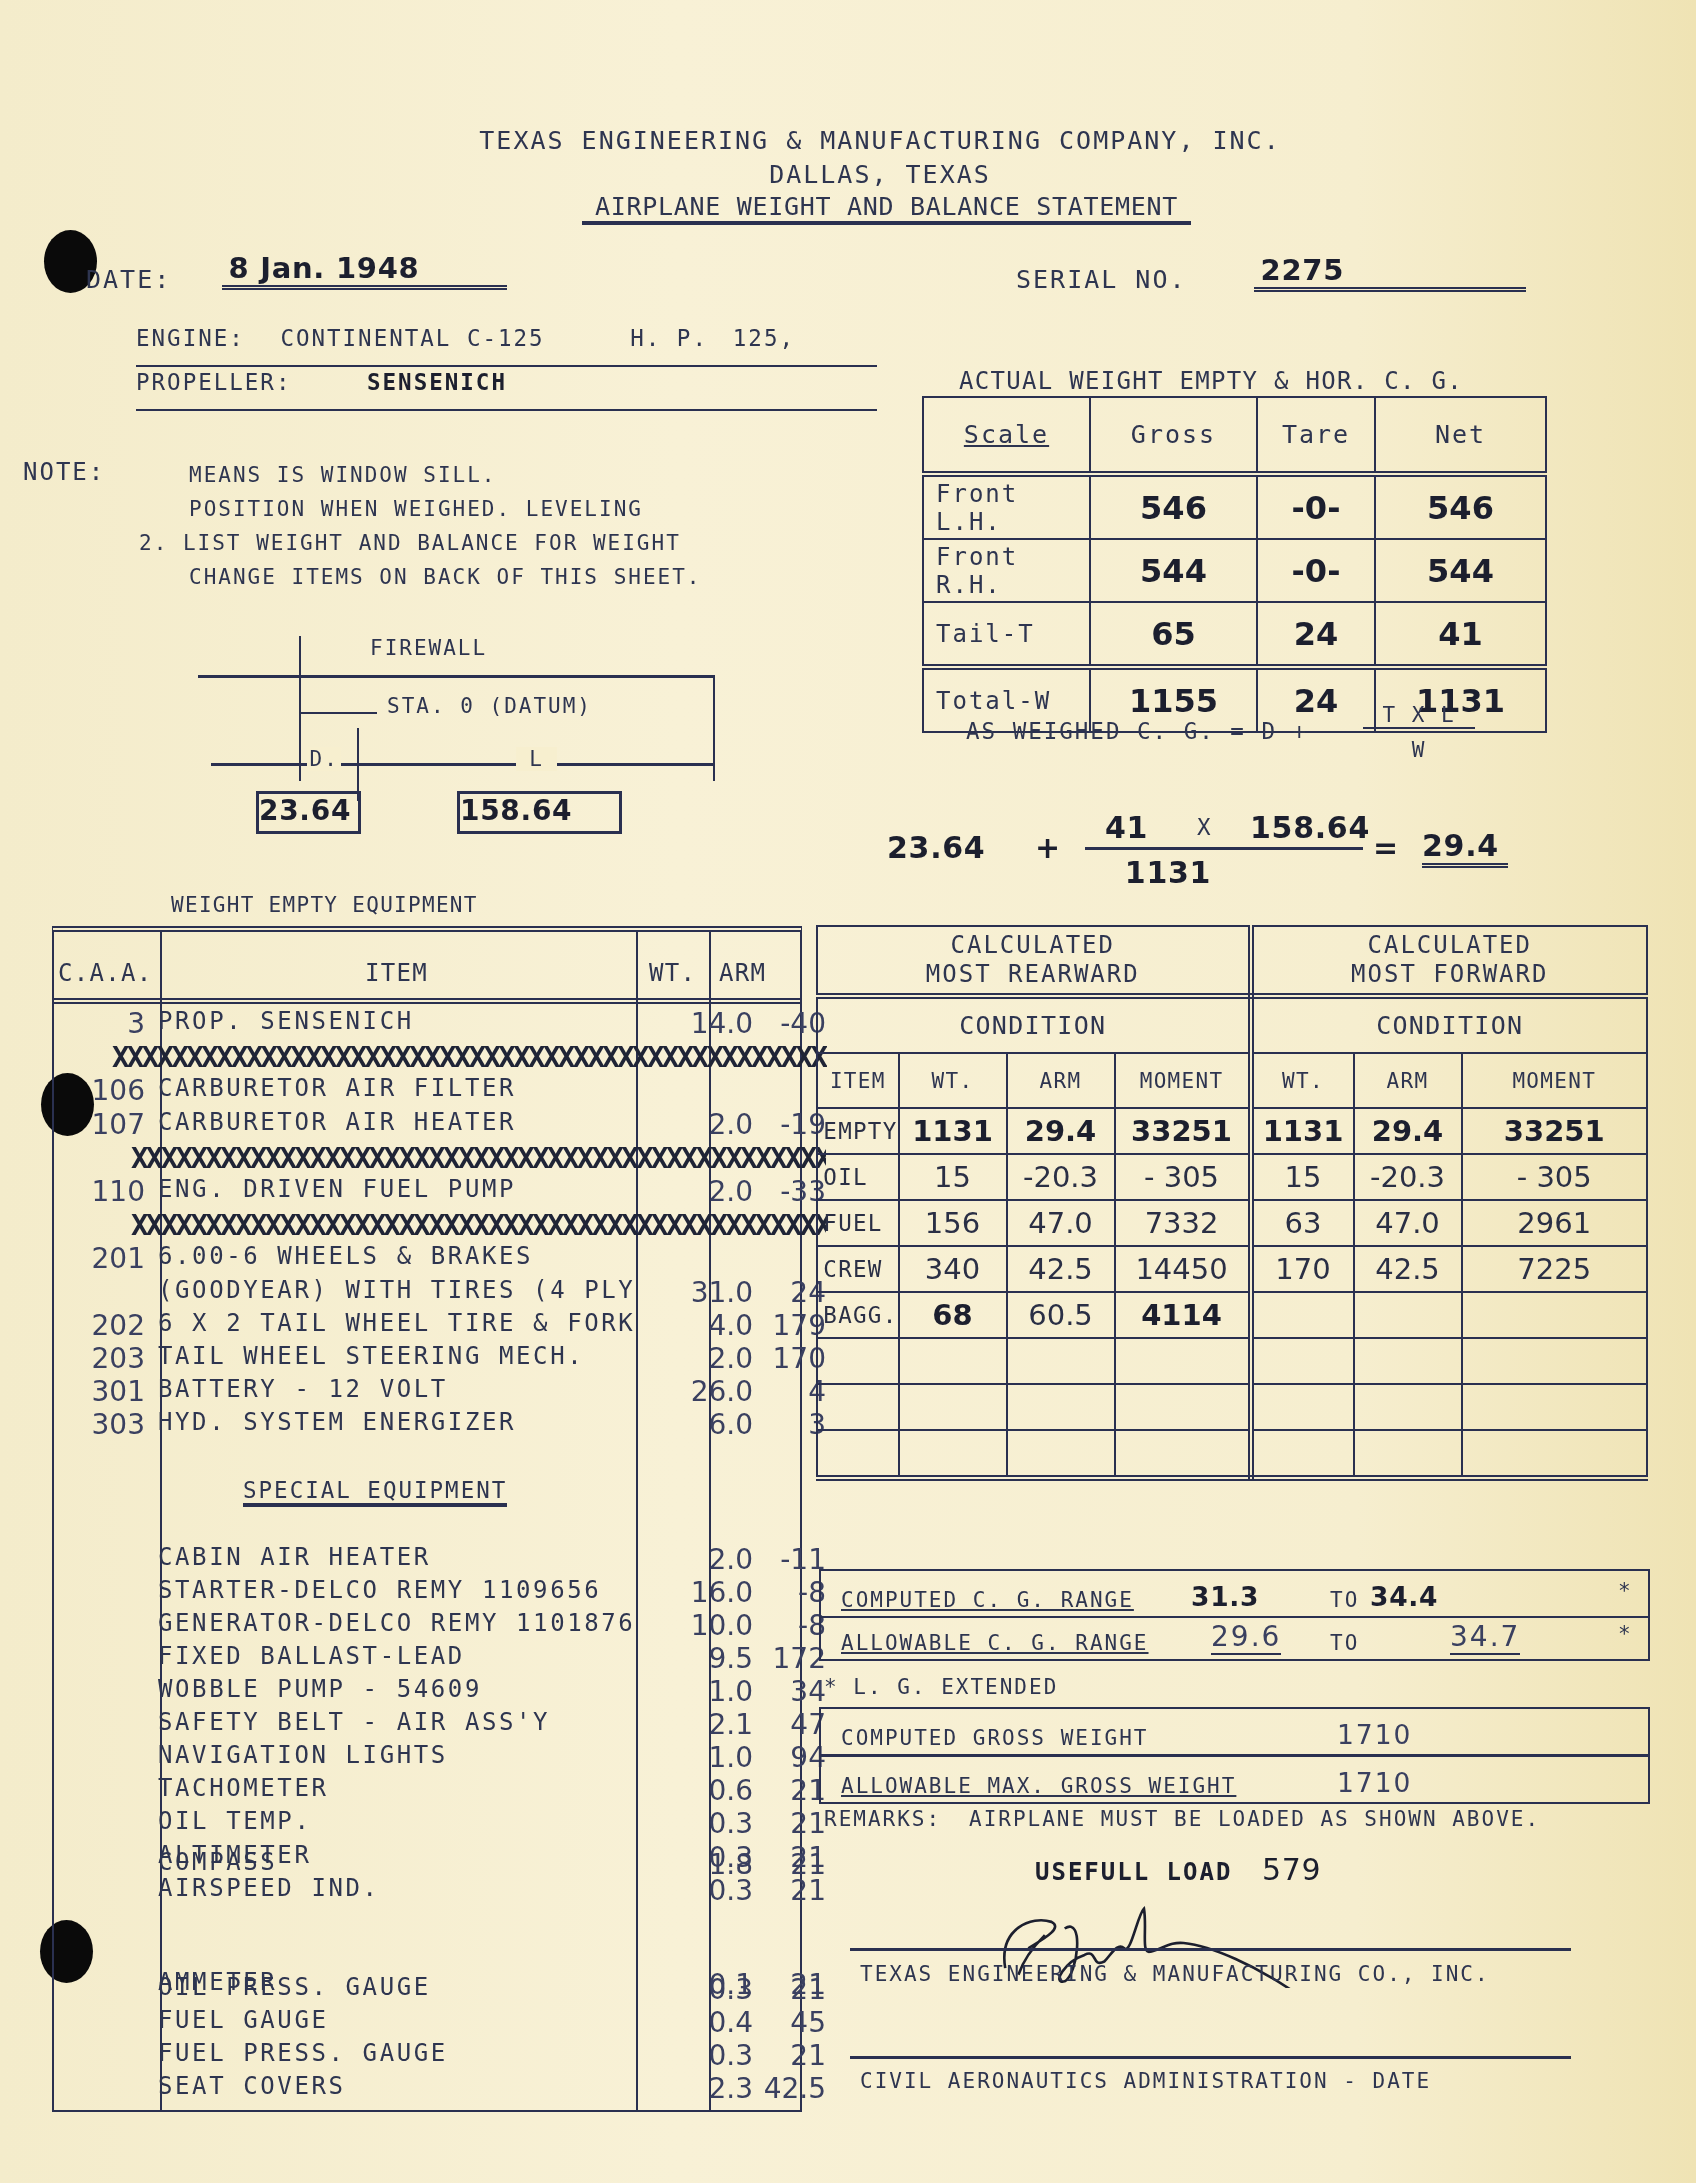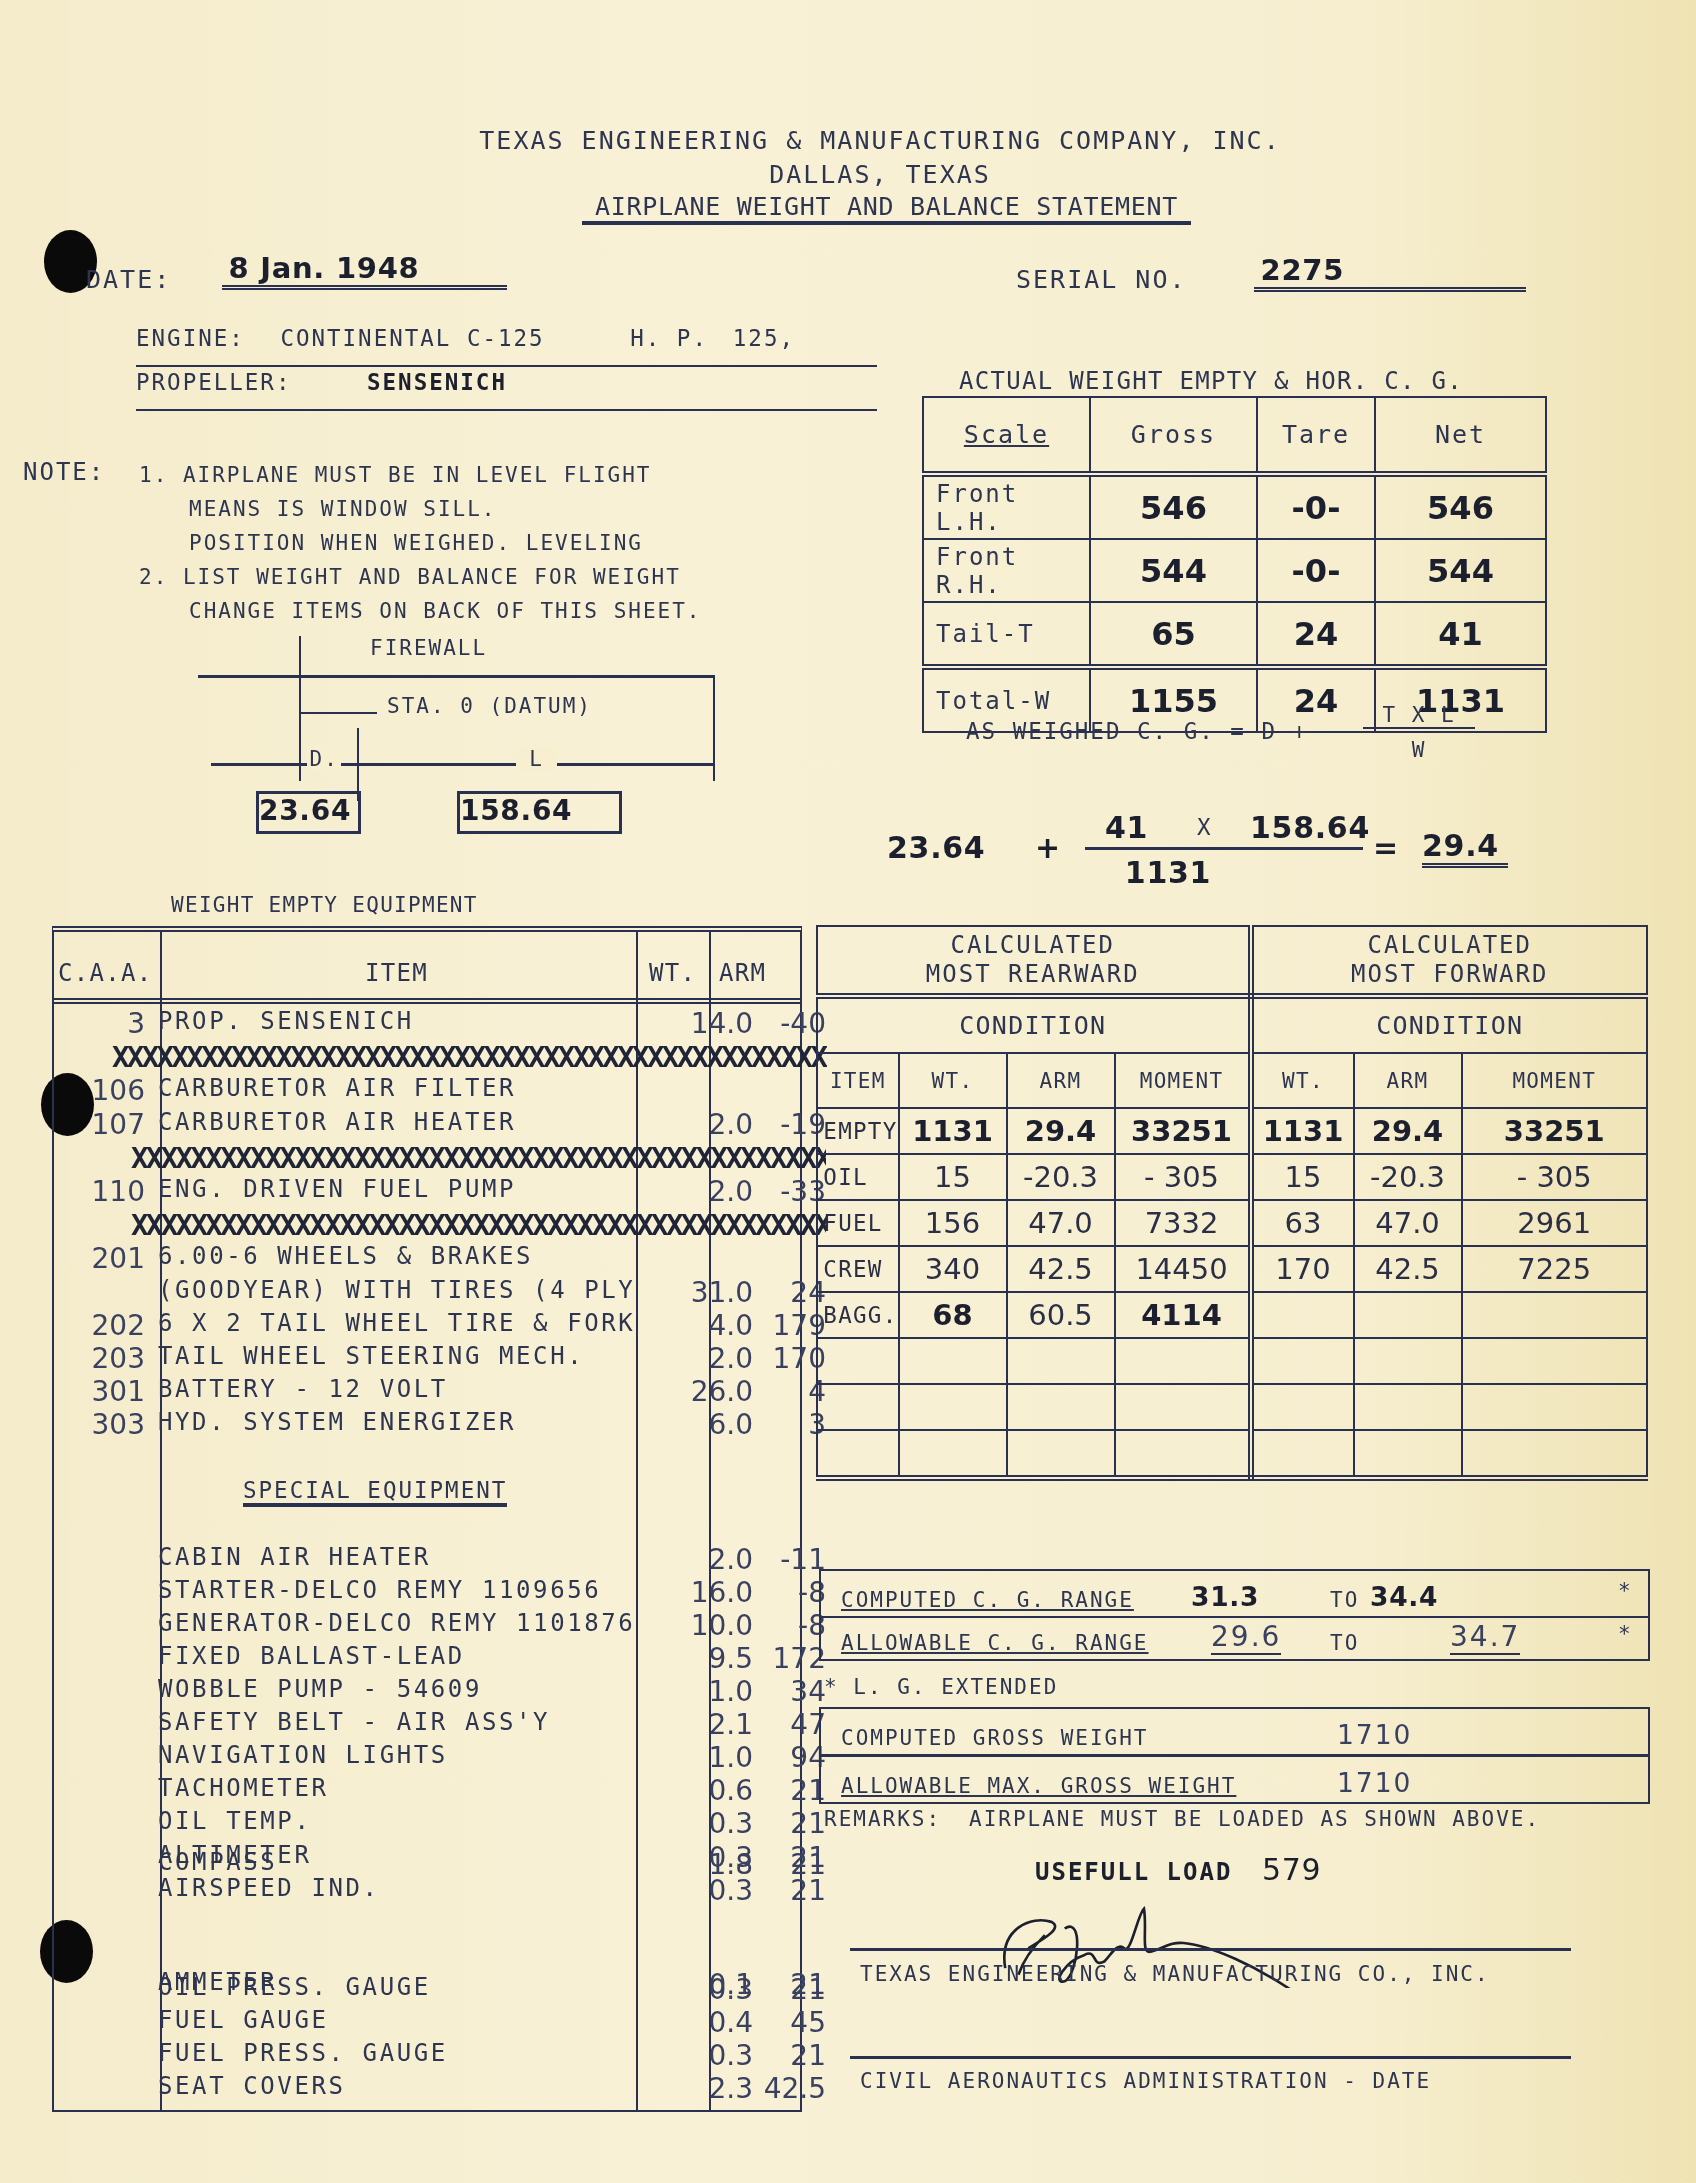--- a/index.html
+++ b/index.html
@@ -75,21 +75,20 @@
     <span style="margin-left:9.3px;">125,</span>
   </div>
   <div class="type" style="position:relative; height:40px; border-bottom:2.6px solid #2a3050; margin-top:1.3px;">
     <span>Propeller:</span>
     <span style="margin-left:60px; font-weight:bold; color:#1c1f2e;">Sensenich</span>
   </div>
 </div>
 
 <div class="abs type" style="left:23px; top:458px; font-size:24px;">NOTE:</div>
 <div class="abs type" style="left:139px; top:458px; font-size:21px; line-height:34px; width:662px;">
-  <div>1. Airplane must be in level flight</div>
   <div style="padding-left:50px;">means is window sill.</div>
   <div style="padding-left:50px;">position when weighed. Leveling</div>
   <div>2. List weight and balance for weight</div>
   <div style="padding-left:50px;">change items on back of this sheet.</div>
 </div>
 
 <div class="abs" style="left:198px; top:629px; width:529px; height:212px;">
   <div style="position:absolute; left:101px; top:6.6px; height:40px; border-left:2.6px solid #2a3050;"></div>
   <div class="type" style="position:absolute; left:172px; top:6.6px; font-size:21px;">Firewall</div>
   <div style="position:absolute; left:0; top:46px; width:516px; border-top:3.3px solid #2a3050;"></div>

